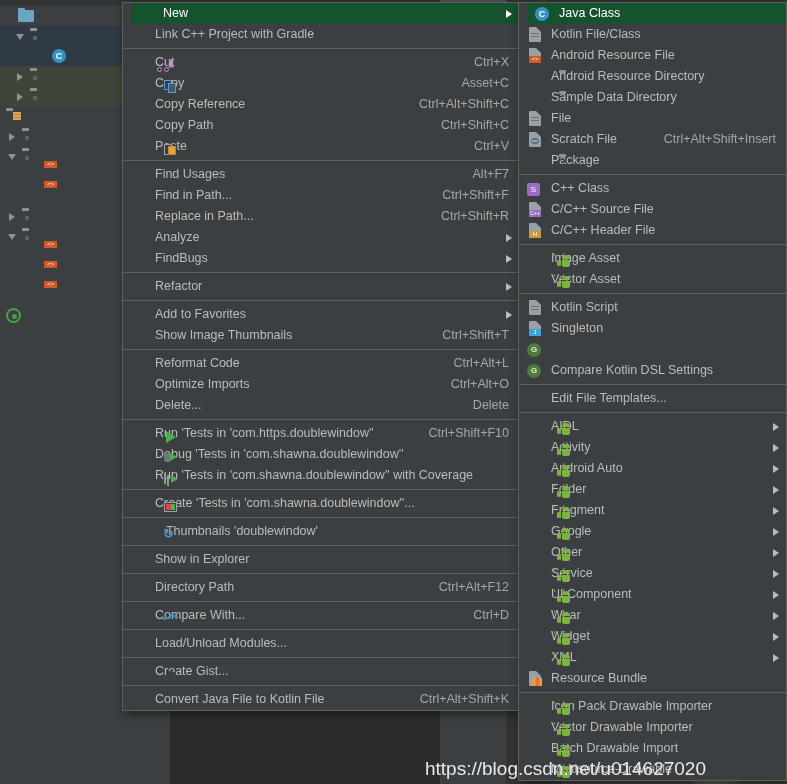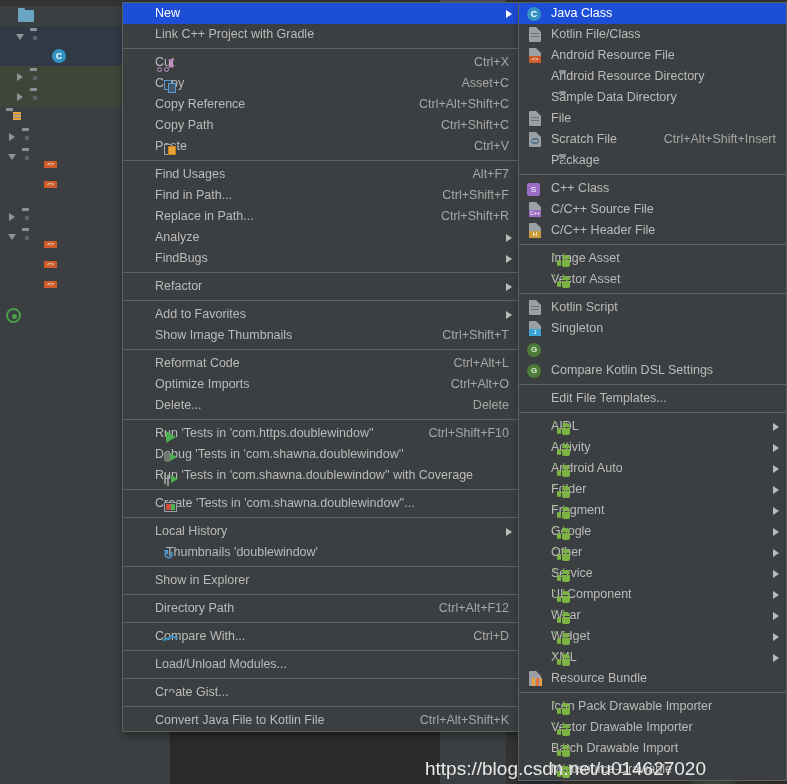--- a/index.html
+++ b/index.html
@@ -66,21 +66,21 @@
      background:linear-gradient(180deg,#2e2f2c 0%,#4b473f 22%,#6b6456 44%,#595449 66%,#3e3b35 100%);}
 
   
   .menu{position:absolute;background:#3c3f41;border:1px solid #5e6060;box-sizing:border-box;
         box-shadow:2px 3px 9px rgba(0,0,0,.45);}
   #ctxmenu{left:122px;top:2px;width:398px;}
   #newmenu{left:518px;top:2px;width:269px;}
 
   .mi{position:relative;height:21px;line-height:21px;white-space:nowrap;cursor:default;
       padding-left:32px;padding-right:10px;color:#bbbbbb;font-size:12.5px;}
-  .mi.h{background:#1d4ed8;color:#ffffff;}
+  .mi.h{background:#14532d;color:#ffffff;margin-left:8px;}
   .mi .lbl{display:inline-block;}
   .mi .acc{position:absolute;right:10px;top:0;color:#a6a6a6;font-size:12.5px;}
   .mi .arrow{position:absolute;right:7px;top:7px;width:0;height:0;
      border-style:solid;border-width:4px 0 4px 6px;border-color:transparent transparent transparent #bbbbbb;}
   .mi.h .arrow{border-left-color:#ffffff;}
   .sep{height:1px;margin:3px 0;background:#5e6060;}
 
   
   .mic{position:absolute;left:8px;top:3px;width:16px;height:16px;}
 
@@ -246,21 +246,20 @@
       <div class="mi"><span class="lbl">Reformat Code</span><span class="acc">Ctrl+Alt+L</span></div>
       <div class="mi"><span class="lbl">Optimize Imports</span><span class="acc">Ctrl+Alt+O</span></div>
       <div class="mi"><span class="lbl">Delete...</span><span class="acc">Delete</span></div>
       <div class="sep"></div>
       <div class="mi"><span class="mic i-run"></span><span class="lbl">Run 'Tests in 'com.https.doublewindow''</span><span class="acc">Ctrl+Shift+F10</span></div>
       <div class="mi"><span class="mic i-debug"></span><span class="lbl">Debug 'Tests in 'com.shawna.doublewindow''</span></div>
       <div class="mi"><span class="mic i-cov"></span><span class="lbl">Run 'Tests in 'com.shawna.doublewindow'' with Coverage</span></div>
       <div class="sep"></div>
       <div class="mi"><span class="mic i-create"></span><span class="lbl">Create 'Tests in 'com.shawna.doublewindow''...</span></div>
       <div class="sep"></div>
-      <div class="mi"><span class="lbl">Local History</span><span class="arrow"></span></div>
       <div class="mi"><span class="mic i-sync">↻</span><span class="lbl">Thumbnails 'doublewindow'</span></div>
       <div class="sep"></div>
       <div class="mi"><span class="lbl">Show in Explorer</span></div>
       <div class="sep"></div>
       <div class="mi"><span class="lbl">Directory Path</span><span class="acc">Ctrl+Alt+F12</span></div>
       <div class="sep"></div>
       <div class="mi"><span class="mic i-compare"></span><span class="lbl">Compare With...</span><span class="acc">Ctrl+D</span></div>
       <div class="sep"></div>
       <div class="mi"><span class="lbl">Load/Unload Modules...</span></div>
       <div class="sep"></div>

